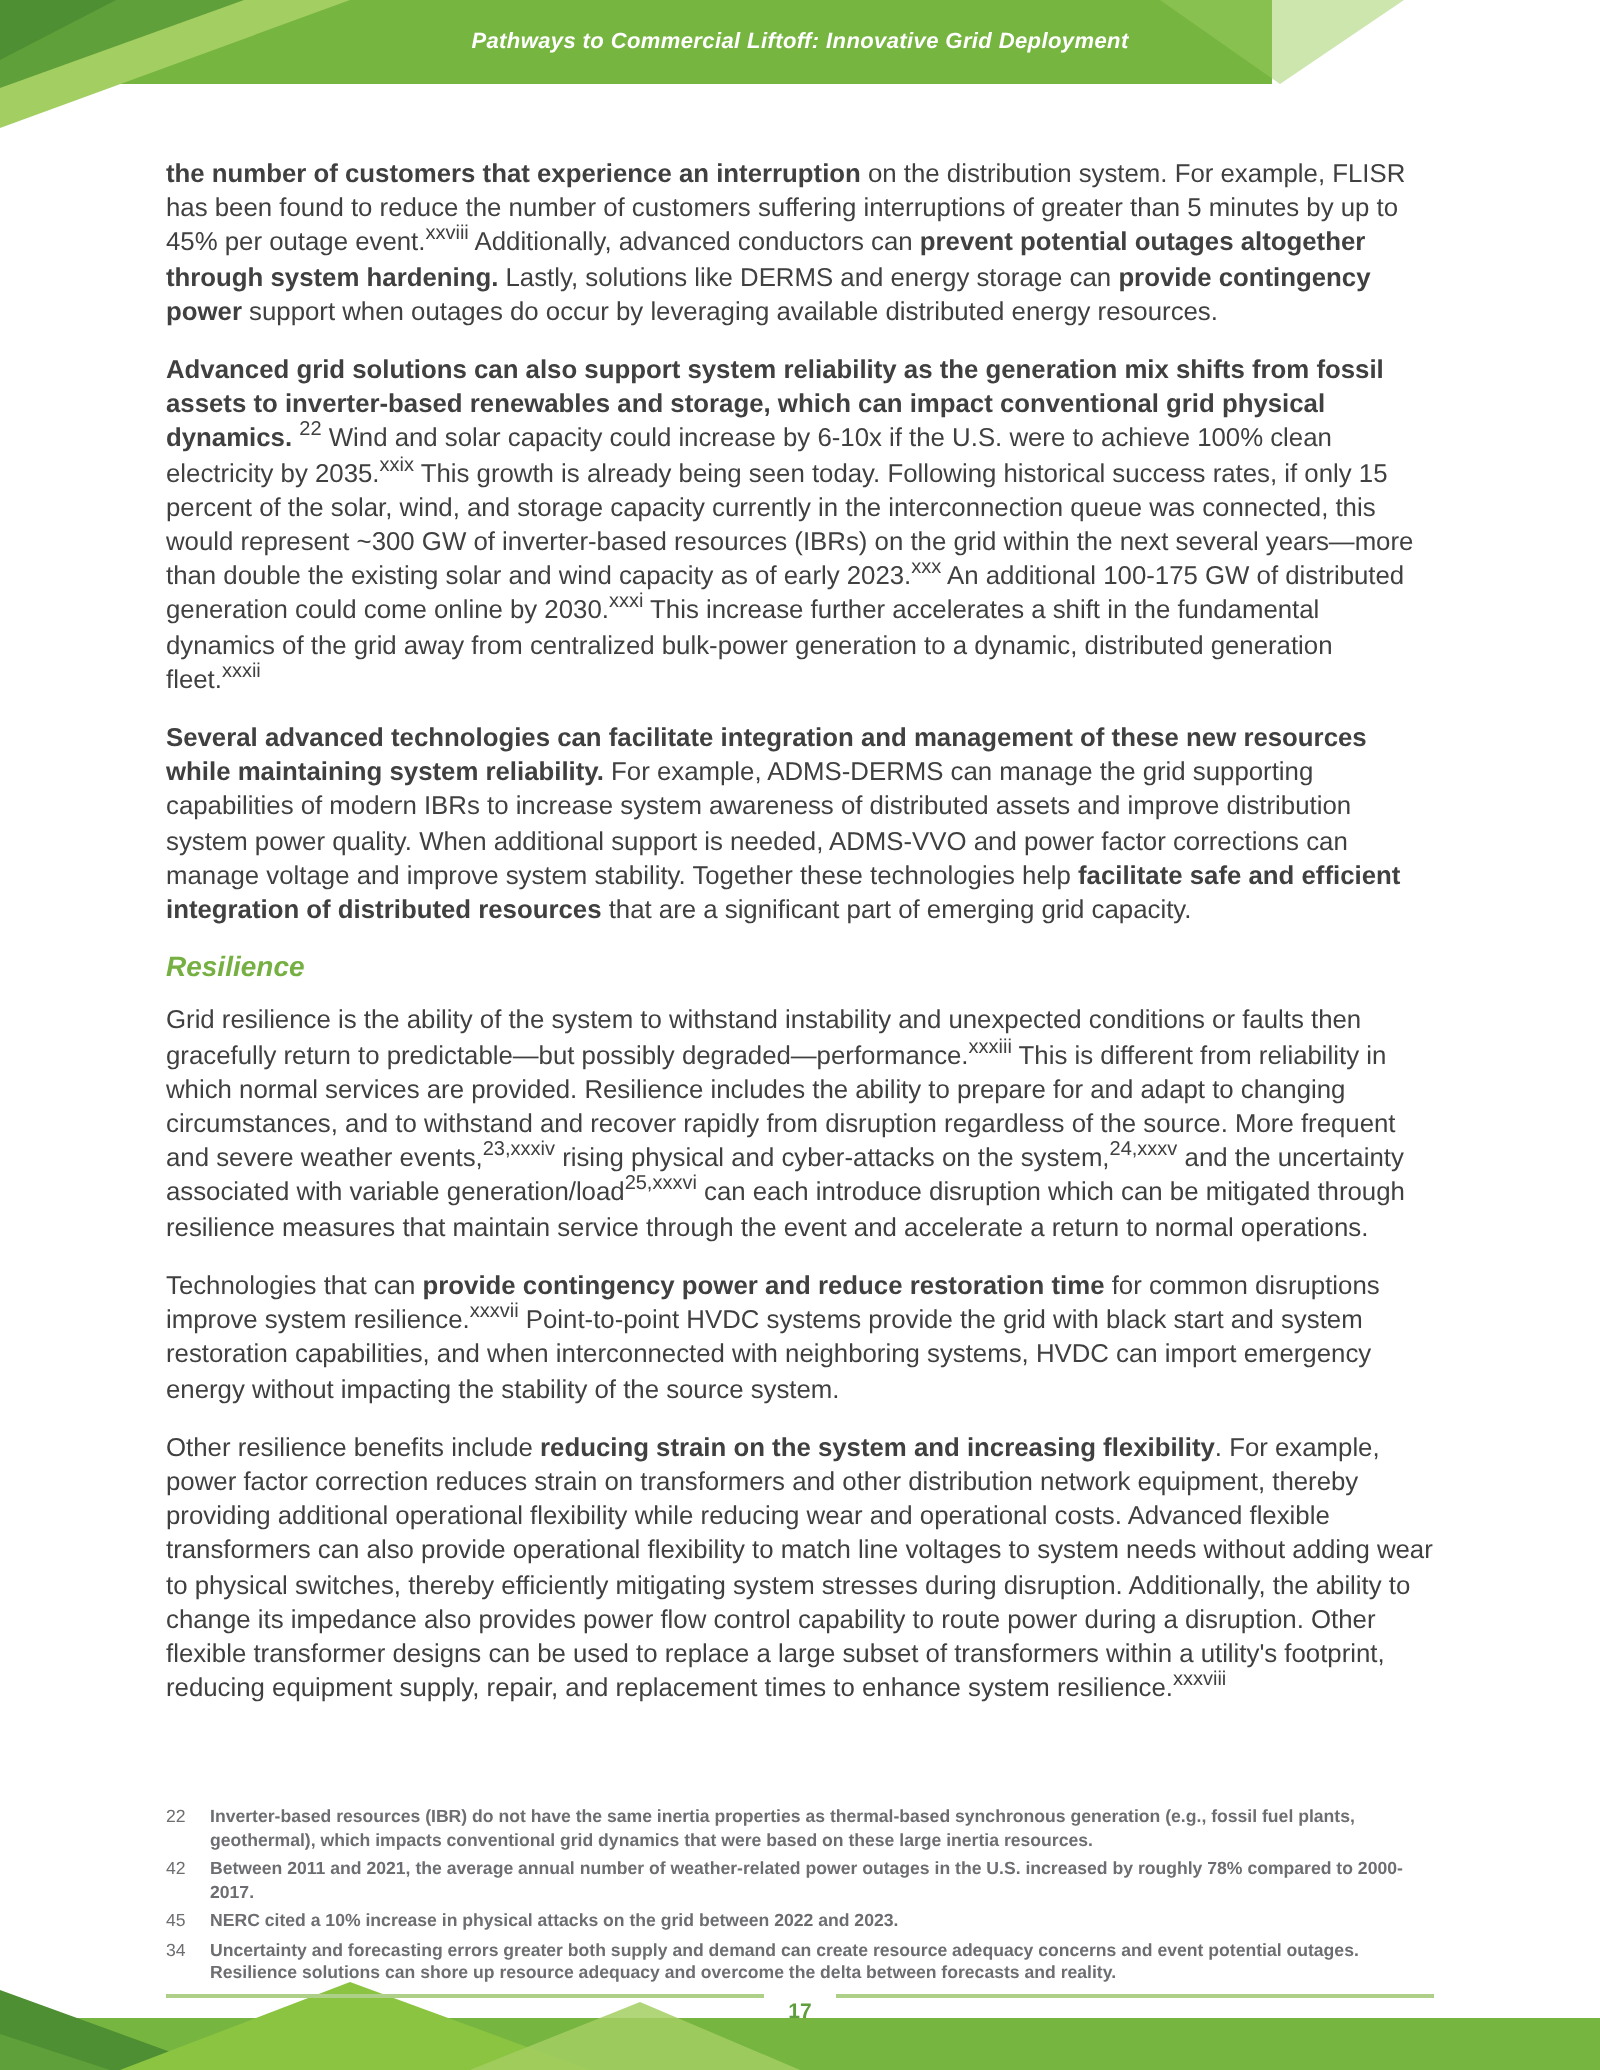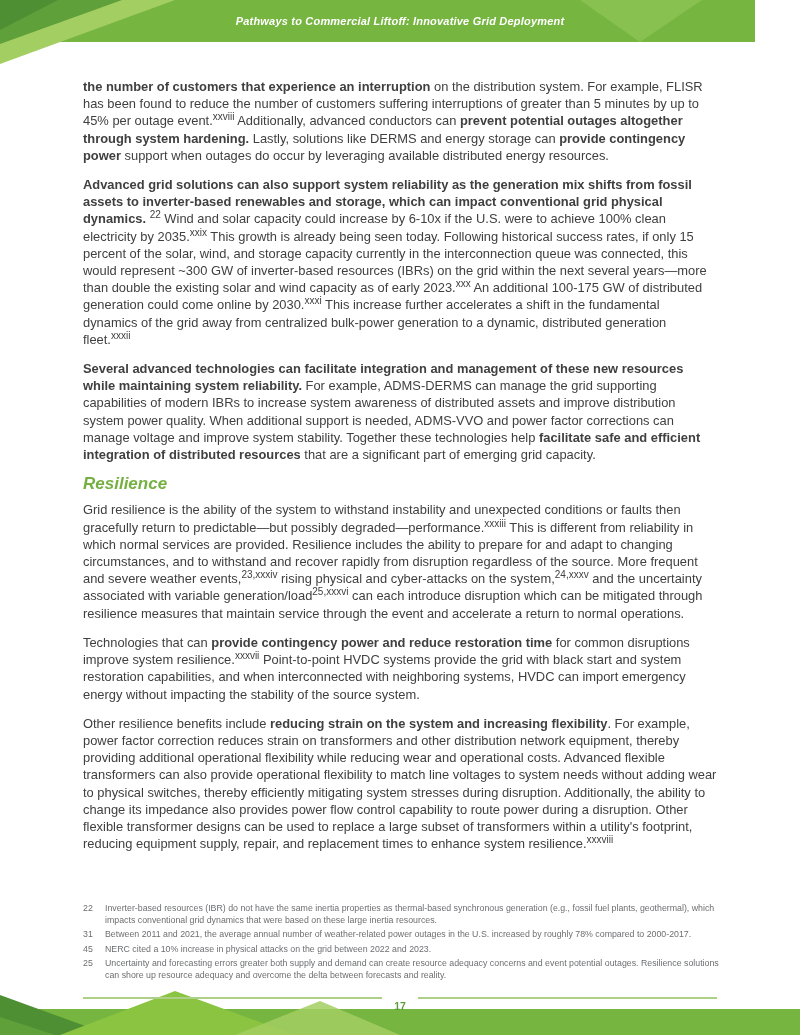--- a/index.html
+++ b/index.html
@@ -4,51 +4,51 @@
 <style>
   * { margin:0; padding:0; box-sizing:border-box; }
   html, body { background:#ffffff; }
   .page {
     position:relative; width:800px; height:1035px; margin:0 auto;
     background:#ffffff; overflow:hidden;
     font-family:"Liberation Sans", sans-serif;
     color:var(--text, #404041);
   }
   
-  .top-banner { position:absolute; top:0; left:0; width:755px; height:42px;
+  .top-banner { position:absolute; top:0; left:0; width:636px; height:42px;
     background:var(--band-green, #77B541); }
   .deco-top { position:absolute; top:0; left:0; z-index:1; }
   .banner-title {
     position:absolute; top:0; left:0; width:800px; height:42px; z-index:2;
     display:flex; align-items:center; justify-content:center;
     color:#ffffff; font-size:11px; font-style:italic; font-weight:700;
     letter-spacing:.2px;
   }
   
   .content {
     position:absolute; top:78px; left:83px; width:634px;
     font-size:12.9px; line-height:17.2px; color:var(--text, #404041);
   }
   .para { margin-bottom:12px; }
   .para strong { font-weight:700; }
   .para sup { font-size:10px; line-height:0; }
   .section-heading {
     color:var(--heading-green, #76B043);
-    font-style:italic; font-weight:600; font-size:17px;
+    font-style:italic; font-weight:600; font-size:14px;
     margin:4px 0 9px 0;
   }
   
   .footnotes {
     position:absolute; left:83px; width:640px; top:903px;
     color:var(--footnote-gray, #6D6E71);
     font-size:8.8px; line-height:11.5px;
   }
   .footnote { display:flex; margin-bottom:3px; }
   .fn-num { flex:0 0 22px; }
-  .fn-text { flex:1; }
+  .fn-text { flex:1;font-weight:bold; }
   
   .pagenum-row {
     position:absolute; left:83px; width:634px; top:984px; z-index:3;
     display:flex; align-items:center; gap:12px;
   }
   .rule { flex:1; height:2px; background:var(--rule-green, #AECF87); }
   .pagenum { color:var(--page-number-green, #5E9E3E); font-weight:700; font-size:10.5px;margin-top:16px; }
   
   .bottom-banner { position:absolute; bottom:0; left:0; width:800px; height:62px; }
   .bottom-banner svg { display:block; }
@@ -77,29 +77,29 @@
       <p class="para"><span>Technologies that can </span><strong>provide contingency power and reduce restoration time</strong><span> for common disruptions improve system resilience.</span><sup>xxxvii</sup><span> Point-to-point HVDC systems provide the grid with black start and system restoration capabilities, and when interconnected with neighboring systems, HVDC can import emergency energy without impacting the stability of the source system.</span></p>
       <p class="para"><span>Other resilience benefits include </span><strong>reducing strain on the system and increasing flexibility</strong><span>. For example, power factor correction reduces strain on transformers and other distribution network equipment, thereby providing additional operational flexibility while reducing wear and operational costs. Advanced flexible transformers can also provide operational flexibility to match line voltages to system needs without adding wear to physical switches, thereby efficiently mitigating system stresses during disruption. Additionally, the ability to change its impedance also provides power flow control capability to route power during a disruption. Other flexible transformer designs can be used to replace a large subset of transformers within a utility's footprint, reducing equipment supply, repair, and replacement times to enhance system resilience.</span><sup>xxxviii</sup></p>
     </main>
 
   <section class="footnotes" id="footnotes">
       <div class="footnote">
         <span class="fn-num">22</span>
         <span class="fn-text">Inverter-based resources (IBR) do not have the same inertia properties as thermal-based synchronous generation (e.g., fossil fuel plants, geothermal), which impacts conventional grid dynamics that were based on these large inertia resources.</span>
       </div>
       <div class="footnote">
-        <span class="fn-num">31</span>
+        <span class="fn-num">42</span>
         <span class="fn-text">Between 2011 and 2021, the average annual number of weather-related power outages in the U.S. increased by roughly 78% compared to 2000-2017.</span>
       </div>
       <div class="footnote">
         <span class="fn-num">45</span>
         <span class="fn-text">NERC cited a 10% increase in physical attacks on the grid between 2022 and 2023.</span>
       </div>
       <div class="footnote">
-        <span class="fn-num">25</span>
+        <span class="fn-num">34</span>
         <span class="fn-text">Uncertainty and forecasting errors greater both supply and demand can create resource adequacy concerns and event potential outages. Resilience solutions can shore up resource adequacy and overcome the delta between forecasts and reality.</span>
       </div>
     </section>
 
   <div class="pagenum-row">
     <div class="rule"></div>
     <div class="pagenum">17</div>
     <div class="rule"></div>
   </div>
 

